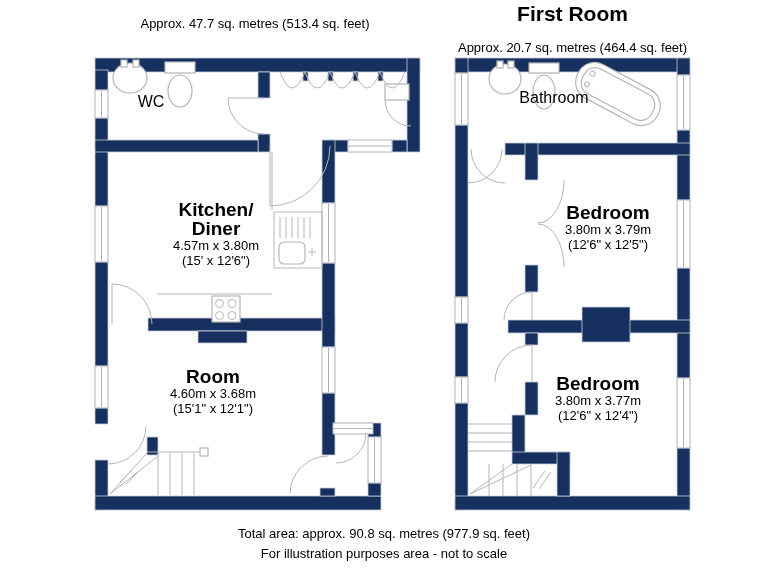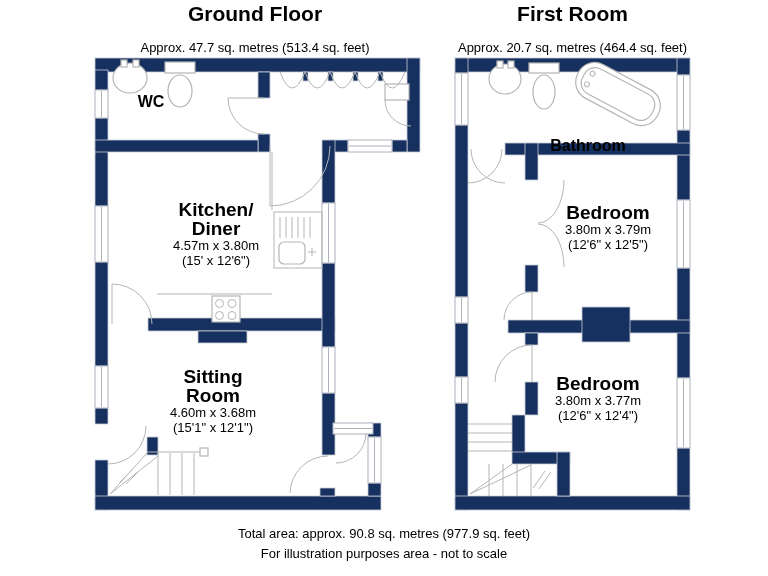--- a/index.html
+++ b/index.html
@@ -11,36 +11,35 @@
     background:var(--background);color:var(--text);
     font-family:"Liberation Sans",sans-serif;
   }
   .floor-header{position:absolute;text-align:center;}
   .floor-title{font-size:21px;font-weight:bold;line-height:24px;}
   .floor-area{font-size:13px;line-height:16px;margin-top:14px;}
   .plan-svg{position:absolute;}
   .room-label{position:absolute;text-align:center;}
   .room-name{font-size:19px;font-weight:bold;line-height:19px;}
   .room-dims{font-size:13px;line-height:15px;}
-  .wc-name,.bath-name{font-size:16px;font-weight:bold;}
+  .wc-name,.bath-name{font-size:16px;font-weight:normal;}
   #footer{position:absolute;left:0;top:524px;width:768px;text-align:center;}
   .footer-line{font-size:13px;line-height:20px;}
   
   .wall{fill:var(--wall);stroke:#c9cdd8;stroke-width:0.8;}
   .win{fill:#ffffff;stroke:#aeb2bd;stroke-width:1;}
   .winline{stroke:#aeb2bd;stroke-width:1;fill:none;}
   .arc{fill:none;stroke:var(--fixture-outline);stroke-width:1;}
   .fx{fill:#ffffff;stroke:var(--fixture-outline);stroke-width:1.2;}
   .thin{stroke:var(--fixture-outline);stroke-width:1;fill:none;}
 </style>
 </head>
 <body>
 
 <div class="floor-header" style="left:90px;top:2px;width:330px;">
-  <div class="floor-title">Ground Floor</div>
   <div class="floor-area">Approx. 47.7 sq. metres (513.4 sq. feet)</div>
 </div>
 
 <div class="floor-header" style="left:450px;top:2px;width:245px;">
   <div class="floor-title">First Room</div>
   <div class="floor-area">Approx. 20.7 sq. metres (464.4 sq. feet)</div>
 </div>
 
 <svg class="plan-svg" style="left:88px;top:50px;" width="345" height="466" viewBox="88 50 345 466">
 
@@ -245,27 +244,26 @@
 </div>
 
 <div class="room-label" style="left:150px;top:200px;width:132px;">
   <div class="room-name">Kitchen/</div>
   <div class="room-name">Diner</div>
   <div class="room-dims">4.57m x 3.80m</div>
   <div class="room-dims">(15' x 12'6")</div>
 </div>
 
 <div class="room-label" style="left:147px;top:367px;width:132px;">
-  <div class="room-name">Sitting</div>
   <div class="room-name">Room</div>
   <div class="room-dims">4.60m x 3.68m</div>
   <div class="room-dims">(15'1" x 12'1")</div>
 </div>
 
-<div class="room-label" style="left:536px;top:89px;width:104px;margin-top:48px;">
+<div class="room-label" style="left:502px;top:89px;width:104px;">
   <div class="bath-name">Bathroom</div>
 </div>
 
 <div class="room-label" style="left:542px;top:203px;width:132px;">
   <div class="room-name">Bedroom</div>
   <div class="room-dims">3.80m x 3.79m</div>
   <div class="room-dims">(12'6" x 12'5")</div>
 </div>
 
 <div class="room-label" style="left:532px;top:374px;width:132px;">

